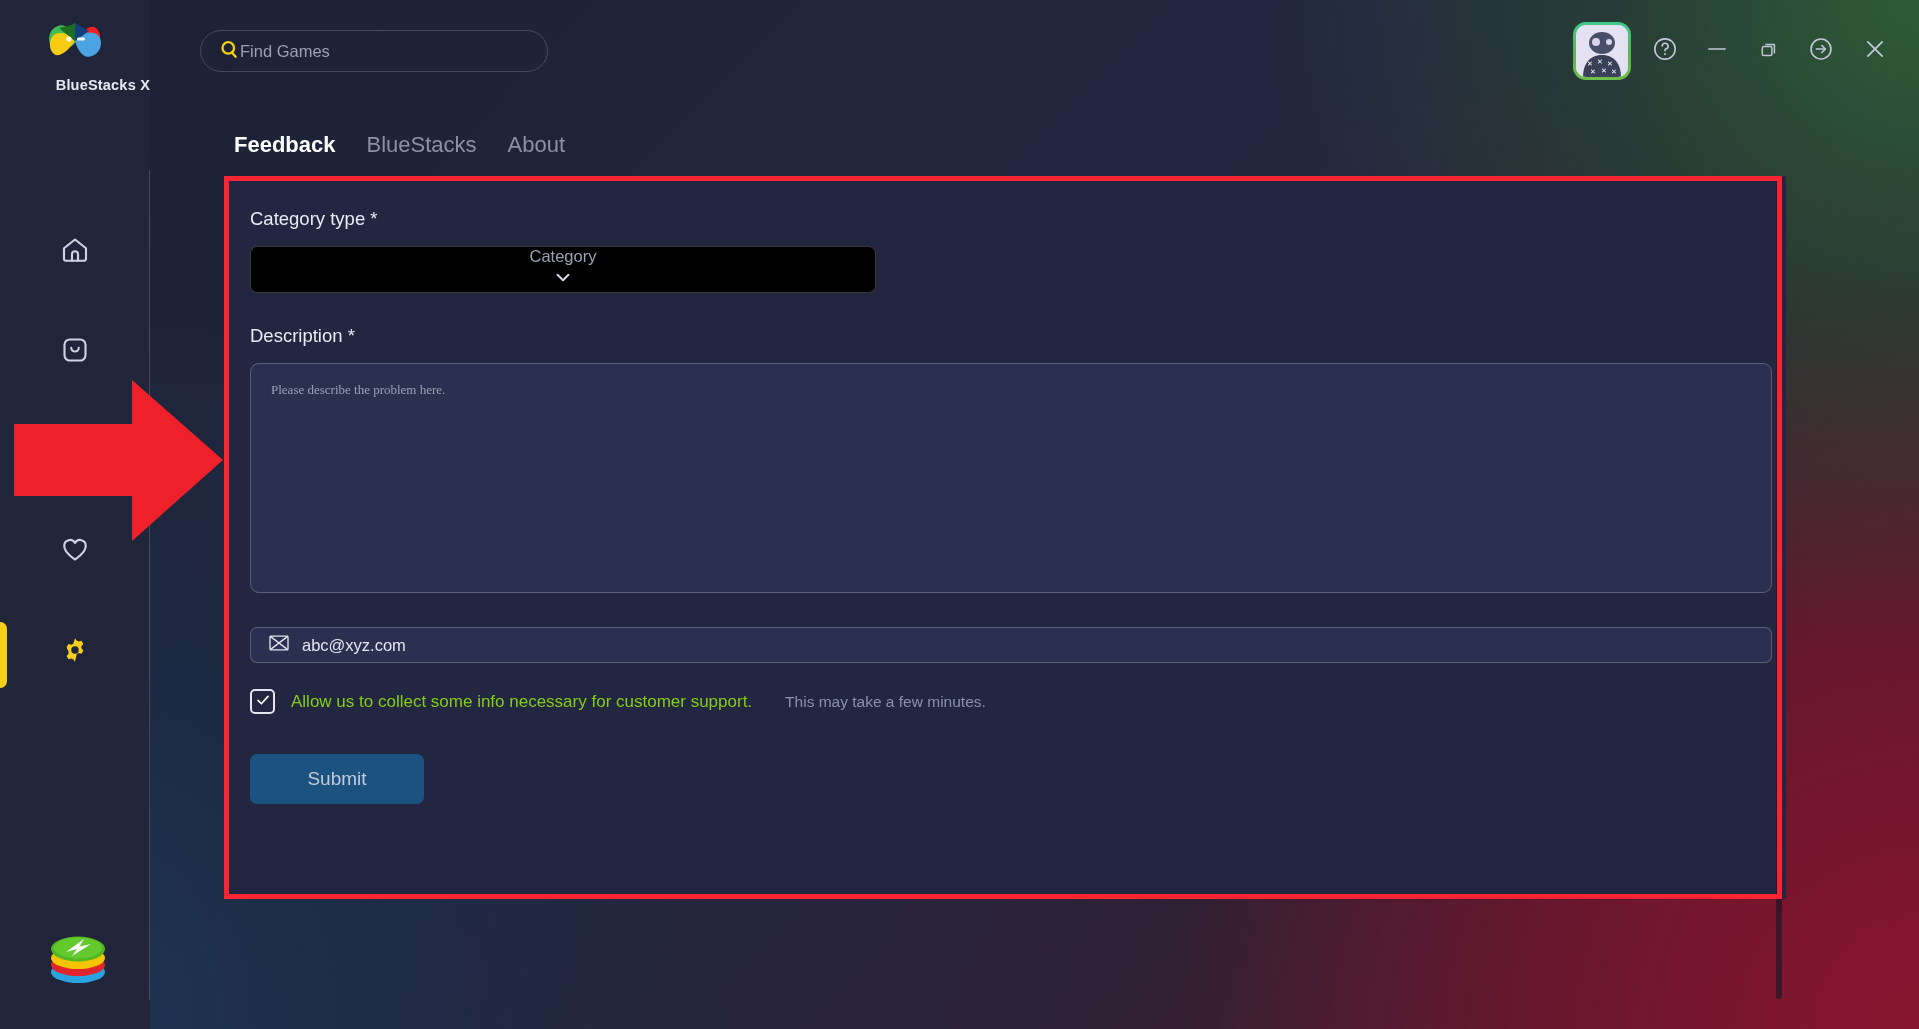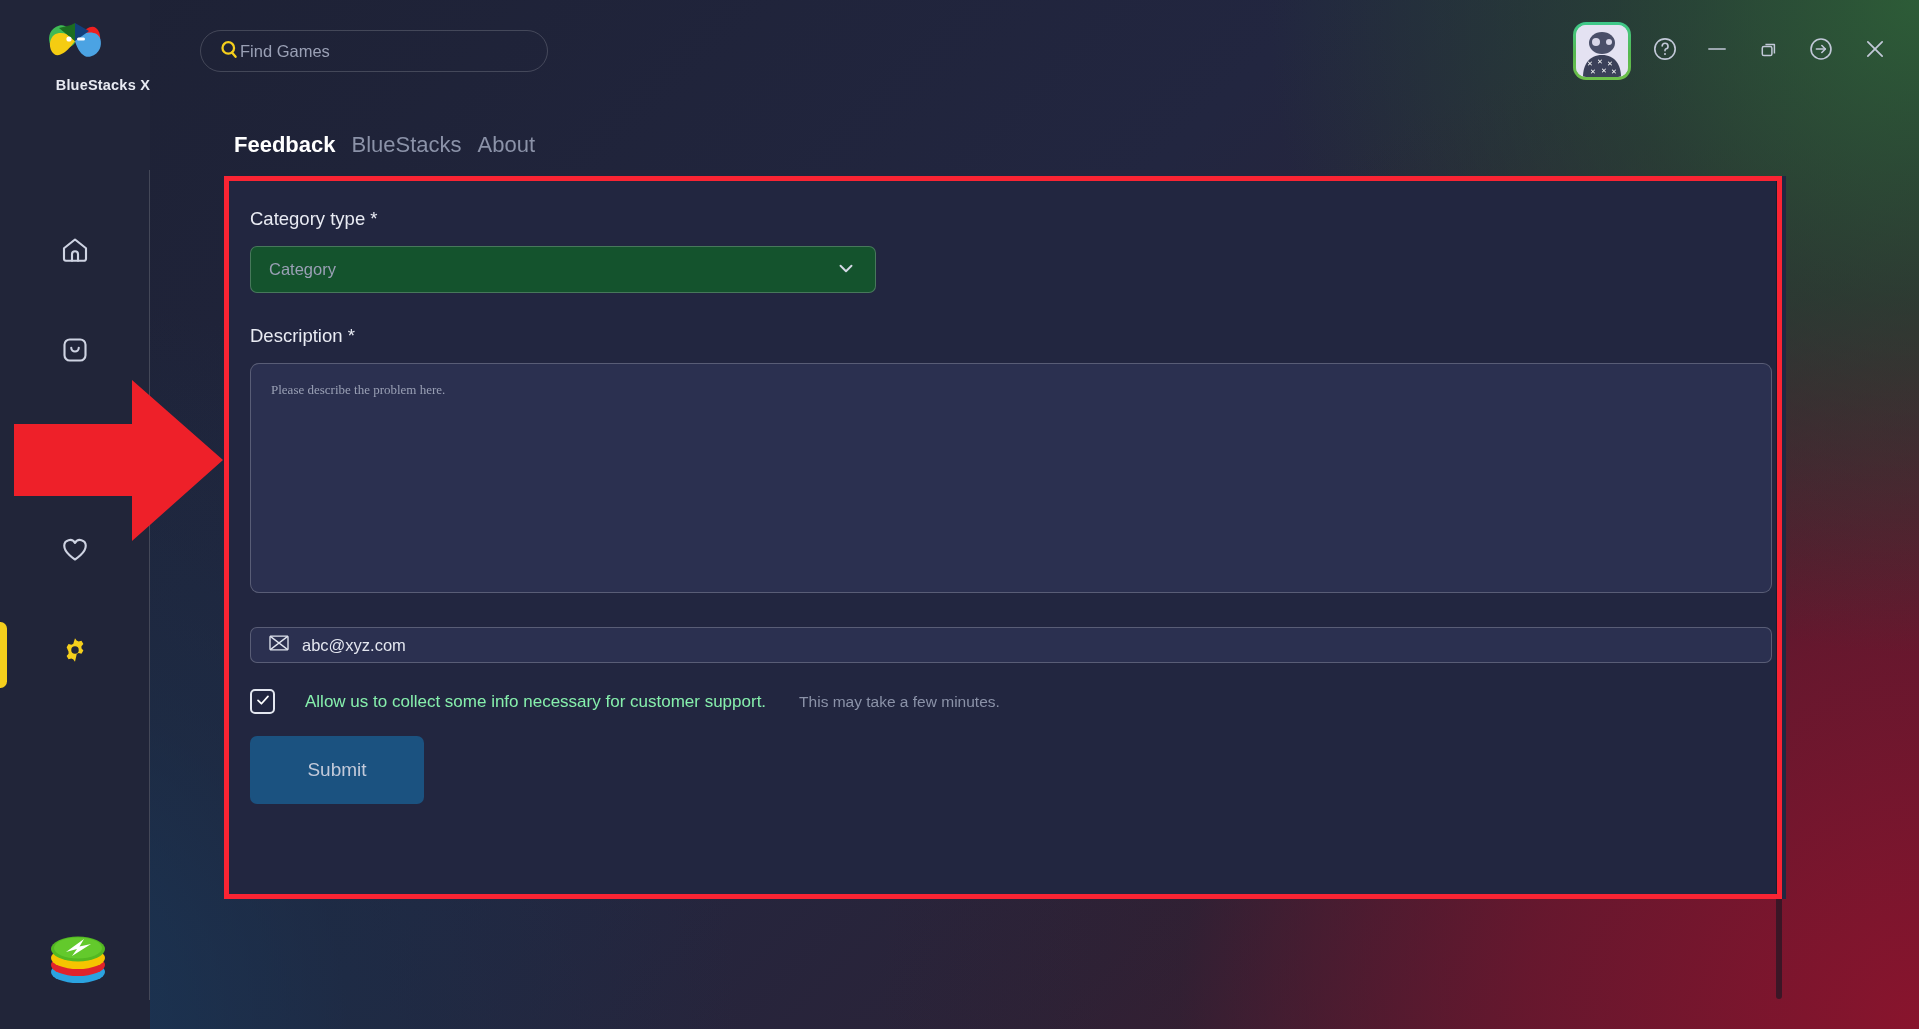--- a/index.html
+++ b/index.html
@@ -132,21 +132,21 @@
     background: #e4e2f2;
     overflow: hidden;
     position: relative;
   }
 
   
   #tabs {
     position: absolute;
     left: 234px; top: 132px;
     display: flex;
-    gap: 16px;
+    gap: 31px;
     align-items: baseline;
   }
   .tab {
     font-size: 22px;
     color: #8b92a8;
     cursor: pointer;
     white-space: nowrap;
   }
   .tab.active { color: #ffffff; font-weight: 600; }
 
@@ -169,28 +169,29 @@
 
   .field-label {
     font-size: 18.5px;
     color: #e9ebf3;
     margin-bottom: 16px;
   }
 
   #category-select {
     width: 626px;
     height: 47px;
-    background: #14532d;
+    background: #000000;
     border: 1px solid rgba(255,255,255,0.22);
     border-radius: 7px;
     display: flex;
     align-items: center;
     justify-content: space-between;
     padding: 0 18px;
     cursor: pointer;
+    flex-direction: column;
   }
   #category-select-text {
     font-size: 16.5px;
     color: #9aa0b5;
   }
 
   #description-block { margin-top: 32px; }
 
   #description-area {
     width: 1522px;
@@ -233,34 +234,34 @@
     width: 25px; height: 25px;
     border: 2px solid #e3e6ef;
     border-radius: 5px;
     display: flex;
     align-items: center;
     justify-content: center;
     cursor: pointer;
     flex: none;
   }
   #consent-label {
-    margin-left: 30px;
+    margin-left: 16px;
     font-size: 17px;
-    color: #86efac;
+    color: #84cc16;
   }
   #consent-hint {
     margin-left: 33px;
     font-size: 15.5px;
     color: #8b92a8;
   }
 
   #submit-button {
-    margin-top: 22px;
+    margin-top: 40px;
     width: 174px;
-    height: 68px;
+    height: 50px;
     background: #1b5280;
     border: none;
     border-radius: 7px;
     color: #c3cada;
     font-size: 19px;
     font-family: "Liberation Sans", sans-serif;
     cursor: pointer;
   }
 
   

